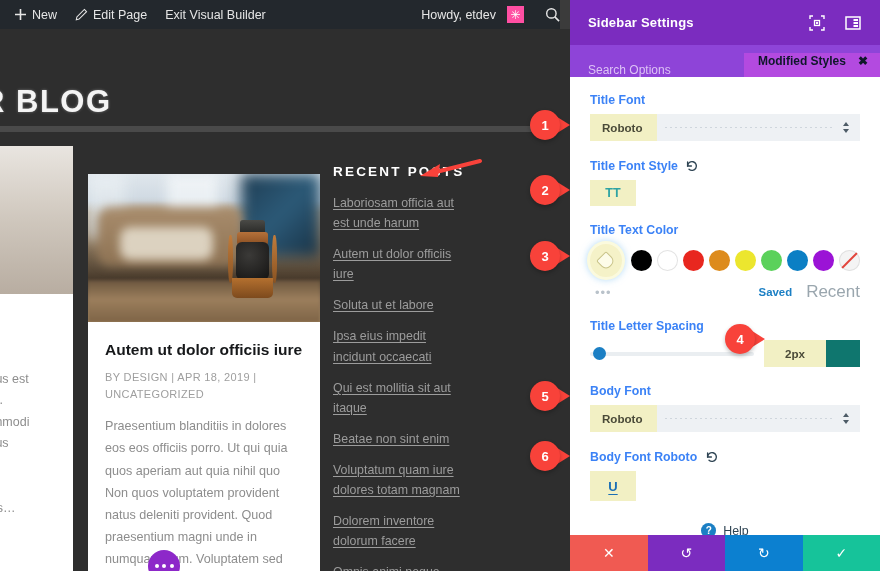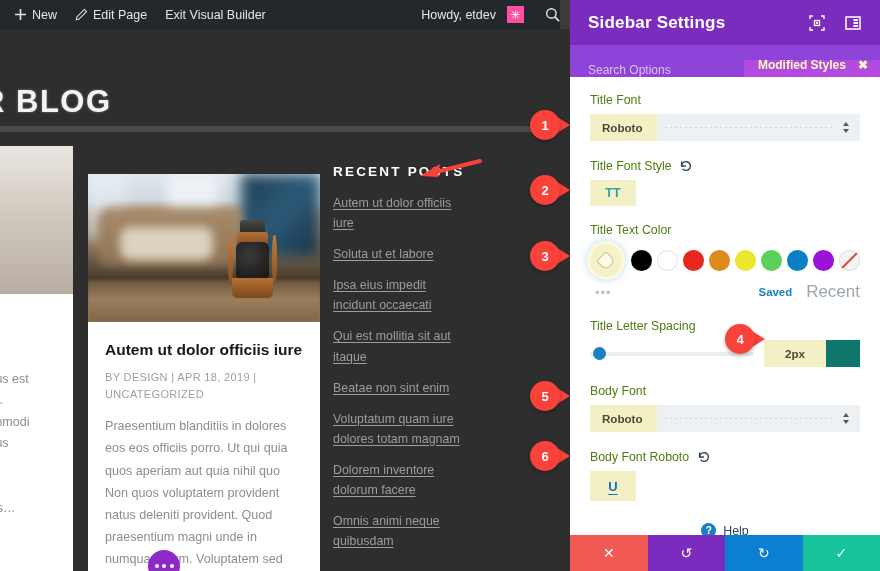--- a/index.html
+++ b/index.html
@@ -180,42 +180,42 @@
   
   .panel {
     position: absolute; right: 0; top: 0; width: 310px; height: 571px;
     background: #fff; z-index: 25;
     display: flex; flex-direction: column;
   }
   .panel-head {
     height: 45px; background: #7b2cbf; display: flex; align-items: center;
     padding: 0 18px; flex: 0 0 auto;
   }
-  .panel-head h1 { font-size: 17px; color: #fff; font-weight: 700; letter-spacing:.2px;}
+  .panel-head h1 { font-size: 13px; color: #fff; font-weight: 700; letter-spacing:.2px;}
   .panel-head .tools { margin-left: auto; display: flex; align-items: center; gap: 18px; }
   .ico-btn { width: 18px; height: 18px; display: inline-flex; align-items: center; justify-content: center; }
 
   .panel-search {
     height: 32px; background: #8e44d8; display: flex; align-items: flex-end;
     padding-left: 18px; flex: 0 0 auto;
   }
   .panel-search .ph { font-size: 12px; color: #ddc3f5; }
   .chip {
-    margin-left: auto; height: 17px; background: #b34ae0; color: #fef9c3;
+    margin-left: auto; height: 24px; background: #b34ae0; color: #0f172a;
     display: flex; align-items: center; gap: 12px; padding: 0 12px 8px 14px;
     font-size: 12px; font-weight: 700;
   }
   .chip .x { font-size: 12px; }
 
   .panel-body {
     flex: 1 1 auto; overflow: hidden; background: #fff; padding: 16px 20px 0 20px;
   }
   .field { margin-bottom: 17px; }
   .flabel {
-    font-size: 12.3px; font-weight: 400; color: #4d7c0f;
+    font-size: 12.3px; font-weight: 700; color: #3b82f6;
     margin-bottom: 7px; display: flex; align-items: center; gap: 7px;
   }
   .reset {
     width: 15px; height: 15px; display: inline-flex; align-items:center;
     justify-content:center; color:#2e4453; font-size: 13px;
   }
   .select {
     height: 27px; background: #eef1f4; display: flex; align-items: center;
     position: relative;
   }
@@ -414,20 +414,21 @@
       <div class="post-pad">
         <div class="post-title">Autem ut dolor officiis iure</div>
         <div class="post-meta">BY DESIGN | APR 18, 2019 | UNCATEGORIZED</div>
         <div class="post-body">Praesentium blanditiis in dolores eos eos officiis porro. Ut qui quia quos aperiam aut quia nihil quo Non quos voluptatem provident natus deleniti provident. Quod praesentium magni unde in numquam eum. Voluptatem sed perspiciatis repudiandae enim dolorem consequatur….</div>
       </div>
     </div>
 
     <div class="widget">
       <div class="widget-title">RECENT POSTS</div>
       <div id="widget-links">
+          <a>Laboriosam officia aut est unde harum</a>
           <a>Autem ut dolor officiis iure</a>
           <a>Soluta ut et labore</a>
           <a>Ipsa eius impedit incidunt occaecati</a>
           <a>Qui est mollitia sit aut itaque</a>
           <a>Beatae non sint enim</a>
           <a>Voluptatum quam iure dolores totam magnam</a>
           <a>Dolorem inventore dolorum facere</a>
           <a>Omnis animi neque quibusdam</a>
         </div>
     </div>

